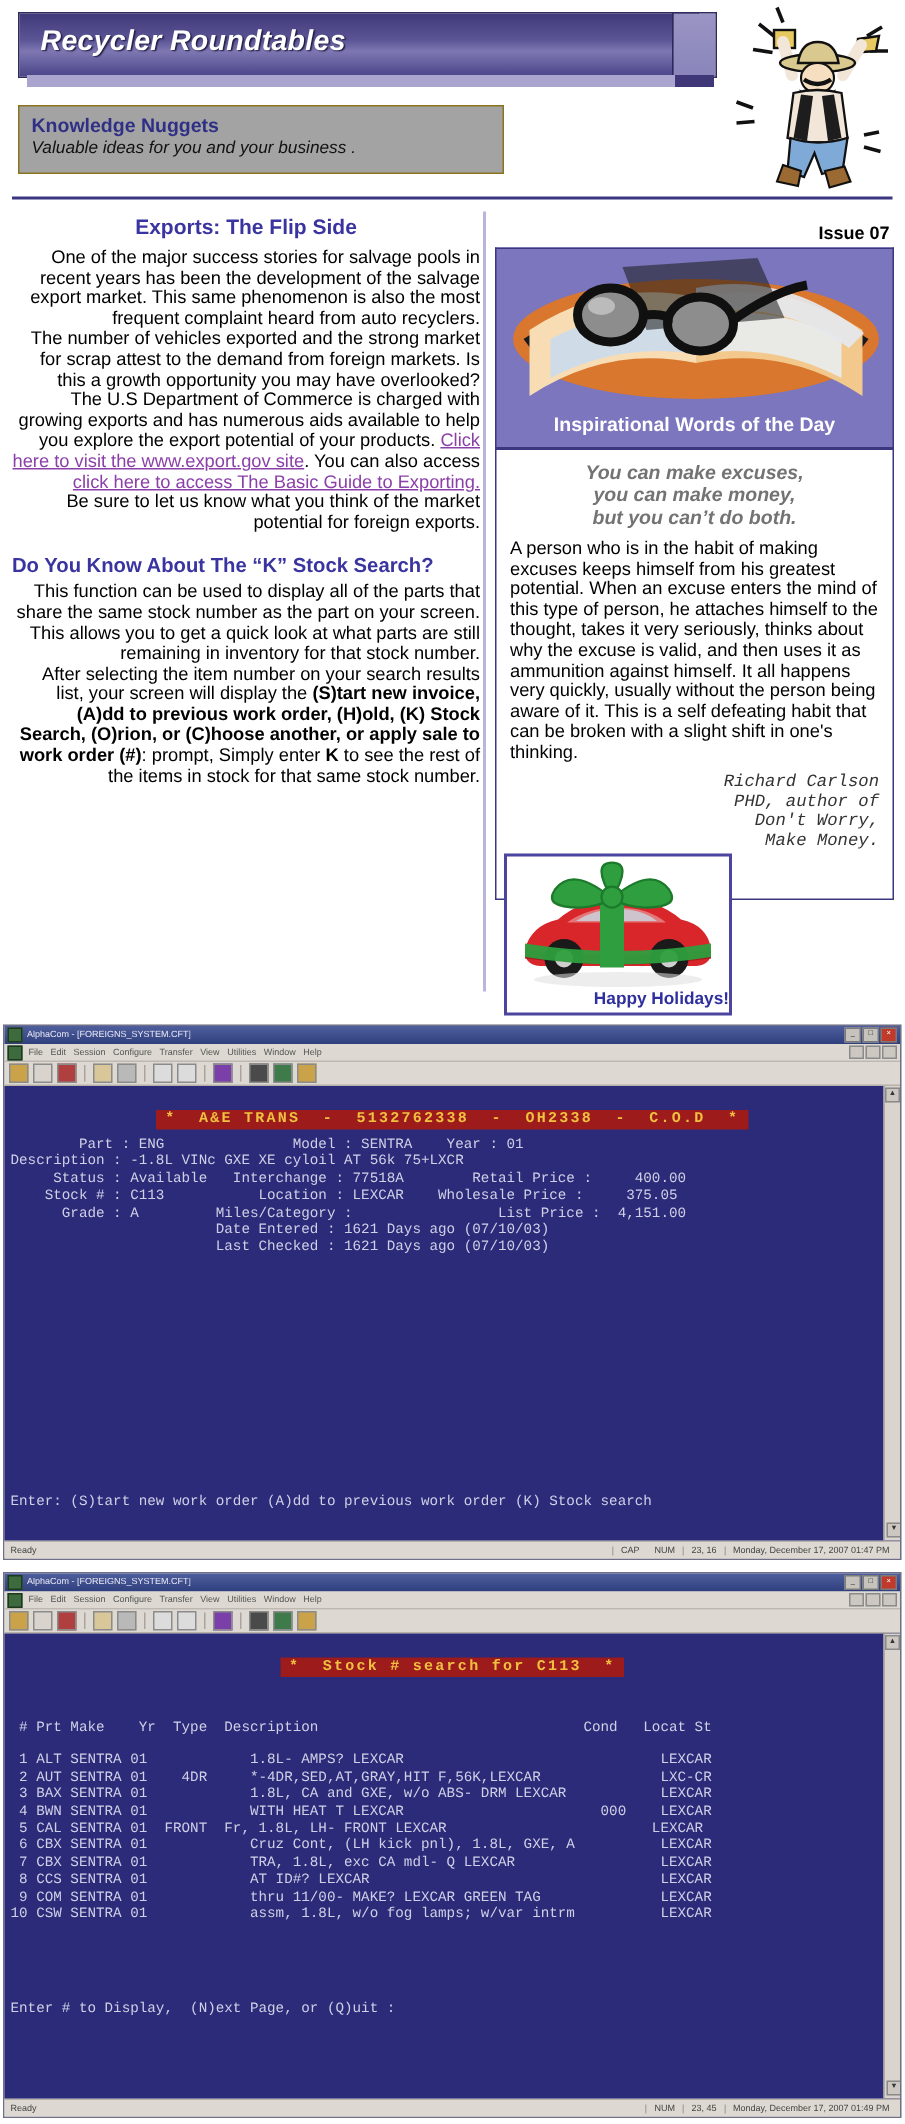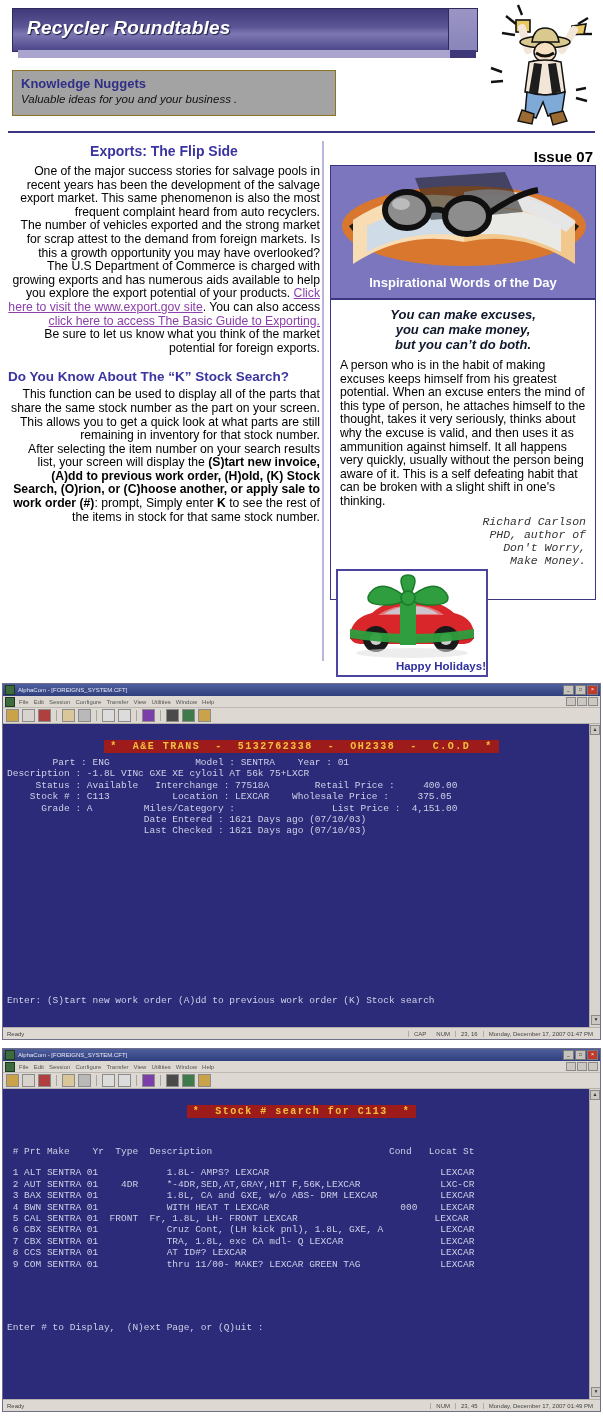--- a/index.html
+++ b/index.html
@@ -22,40 +22,40 @@
     background:#a3a3a3;border:1px solid #8a7420;}
   .nugget-title{position:absolute;left:8px;top:5px;font-size:13px;font-weight:bold;color:#2f2f86;}
   .nugget-sub{position:absolute;left:8px;top:22px;font-size:11.5px;font-style:italic;color:#111;}
 
   .mascot{position:absolute;left:472px;top:2px;width:126px;height:128px;}
 
   .rule{position:absolute;left:8px;top:131px;width:587px;height:2px;background:#3b3680;}
 
   
   .content{position:absolute;left:0;top:137px;width:603px;}
-  .issue{position:absolute;right:10px;top:11px;font-size:15px;font-weight:bold;color:#000;}
+  .issue{position:absolute;right:10px;top:11px;font-size:12px;font-weight:bold;color:#000;}
 
   .col-left{position:absolute;left:8px;top:6px;width:312px;}
   .headline{text-align:center;font-size:14px;font-weight:bold;color:#3a34a0;margin:0 0 6px 0;}
   .headline.left{text-align:left;margin-top:14px;margin-bottom:4px;font-size:13.5px;}
   .body-p{font-size:12.2px;line-height:13.6px;margin:0;text-indent:11px;text-align:right;}
   a.lnk{color:#8b3fa8;text-decoration:underline;}
   .vdiv{position:absolute;left:322px;top:4px;width:2px;height:520px;background:#b9b5dd;}
 
   
   .col-right{position:absolute;left:330px;top:28px;width:266px;}
   .insp-head{position:relative;height:132px;background:#7b76bd;border:1px solid #3b3680;
     border-bottom:none;}
   .insp-head-label{position:absolute;left:0;right:0;bottom:8px;text-align:center;
     font-size:13px;font-weight:bold;color:#ffffff;}
   .book-art{position:absolute;left:0;top:4px;width:266px;height:102px;}
   .insp-body{border:1px solid #3b3680;border-top:2px solid #3b3680;background:#fff;
     padding:7px 9px 6px 9px;}
   .quote{text-align:center;font-size:13px;font-weight:bold;font-style:italic;
-    line-height:15px;margin:0 0 7px 0;color:#0f172a;}
+    line-height:15px;margin:0 0 7px 0;color:#737373;}
   .insp-text{font-size:12.2px;line-height:13.6px;margin:0;color:#000;}
   .attrib{text-align:right;font-size:11.5px;font-style:italic;line-height:13px;
     margin:0;color:#333;}
   .holiday{position:absolute;left:6px;top:404px;width:148px;height:104px;background:#fff;
     border:2px solid #4b45a0;}
   .holiday-label{position:absolute;left:0;right:0;bottom:3px;text-align:right;
     font-size:11.5px;font-weight:bold;color:#2f2f9e;}
   .car-art{position:absolute;left:4px;top:2px;width:140px;height:86px;}
   .attrib-wrap{position:relative;min-height:84px;}
   .attrib-inner{position:absolute;right:0;top:6px;width:120px;font-family:Liberation Mono, monospace;}
@@ -377,20 +377,21 @@
       <div style="height:10px"></div>
       <div class="term-line"> 1 ALT SENTRA 01            1.8L- AMPS? LEXCAR                              LEXCAR</div>
       <div class="term-line"> 2 AUT SENTRA 01    4DR     *-4DR,SED,AT,GRAY,HIT F,56K,LEXCAR              LXC-CR</div>
       <div class="term-line"> 3 BAX SENTRA 01            1.8L, CA and GXE, w/o ABS- DRM LEXCAR           LEXCAR</div>
       <div class="term-line"> 4 BWN SENTRA 01            WITH HEAT T LEXCAR                       000    LEXCAR</div>
       <div class="term-line"> 5 CAL SENTRA 01  FRONT  Fr, 1.8L, LH- FRONT LEXCAR                        LEXCAR</div>
       <div class="term-line"> 6 CBX SENTRA 01            Cruz Cont, (LH kick pnl), 1.8L, GXE, A          LEXCAR</div>
       <div class="term-line"> 7 CBX SENTRA 01            TRA, 1.8L, exc CA mdl- Q LEXCAR                 LEXCAR</div>
       <div class="term-line"> 8 CCS SENTRA 01            AT ID#? LEXCAR                                  LEXCAR</div>
       <div class="term-line"> 9 COM SENTRA 01            thru 11/00- MAKE? LEXCAR GREEN TAG              LEXCAR</div>
+      <div class="term-line">10 CSW SENTRA 01            assm, 1.8L, w/o fog lamps; w/var intrm          LEXCAR</div>
       <div style="height:52px"></div>
       <div class="term-line">Enter # to Display,  (N)ext Page, or (Q)uit :</div>
       <div class="term-scroll">
         <div class="scroll-arrow">▲</div>
         <div class="scroll-arrow" style="position:absolute;bottom:1px;left:1px">▼</div>
       </div>
     </div>
     <div class="term-status">
       <span class="ts-ready">Ready</span>
       <span class="ts-cell" style="padding:0 14px"></span>

